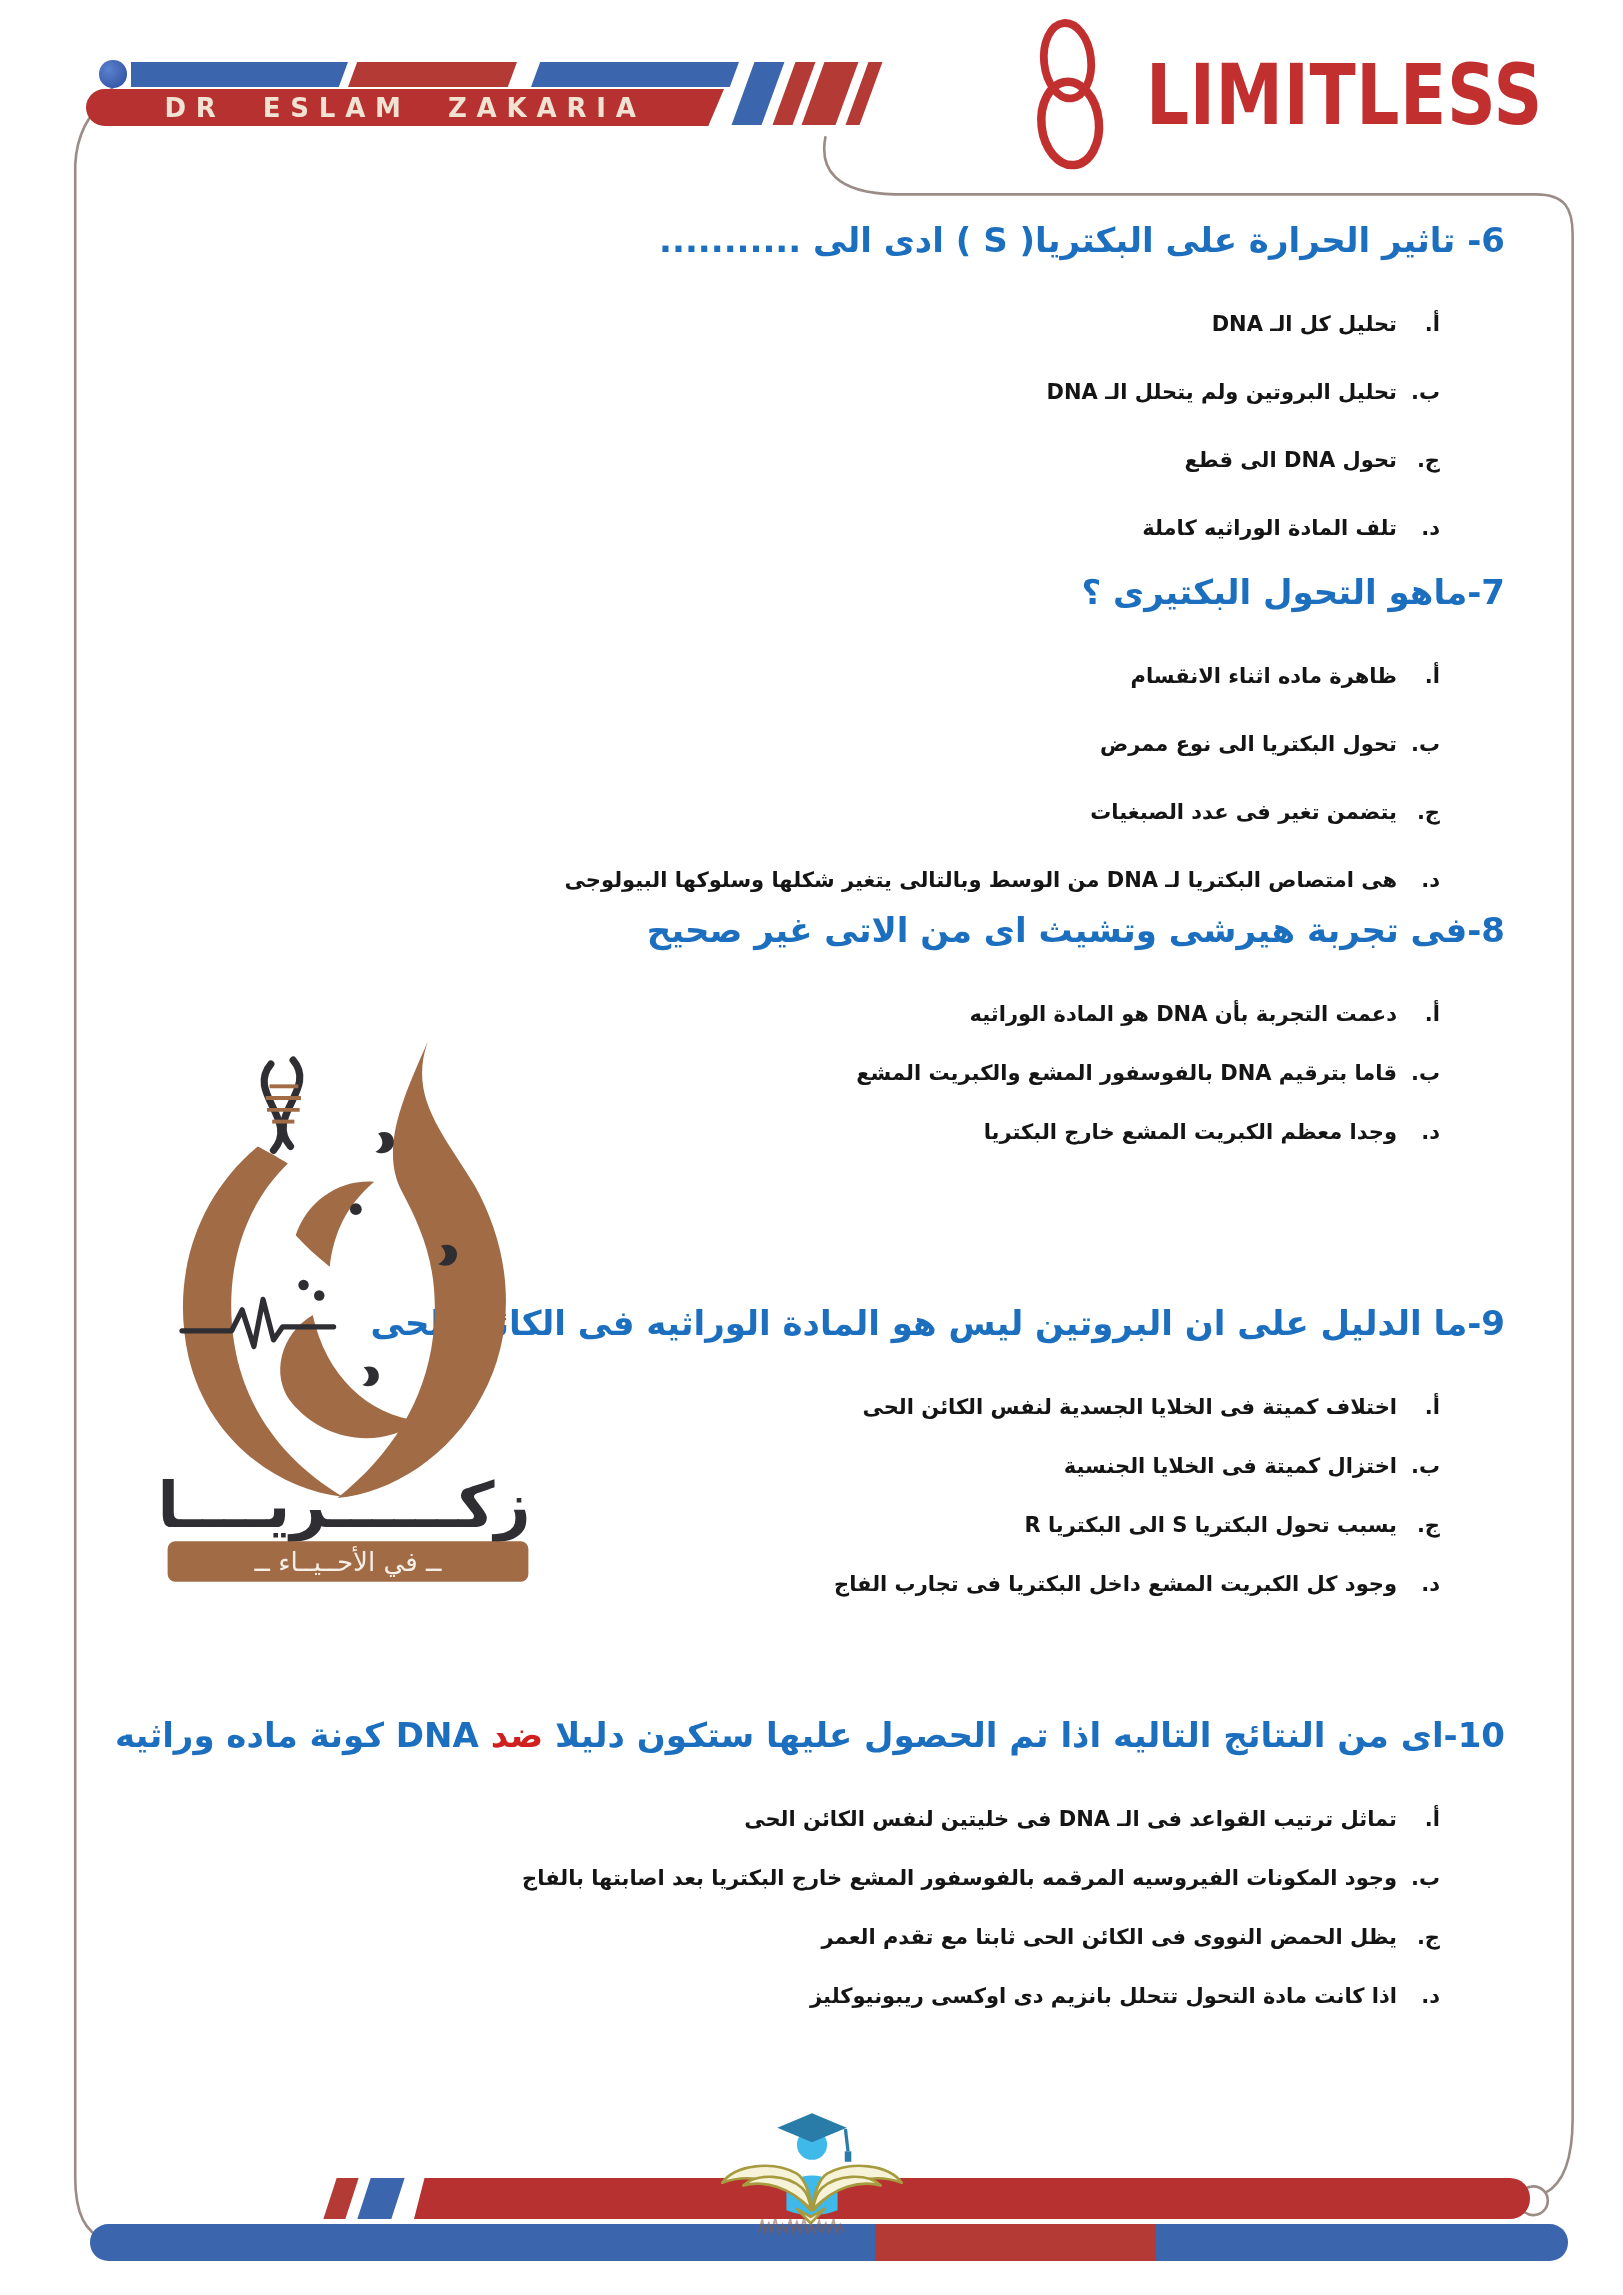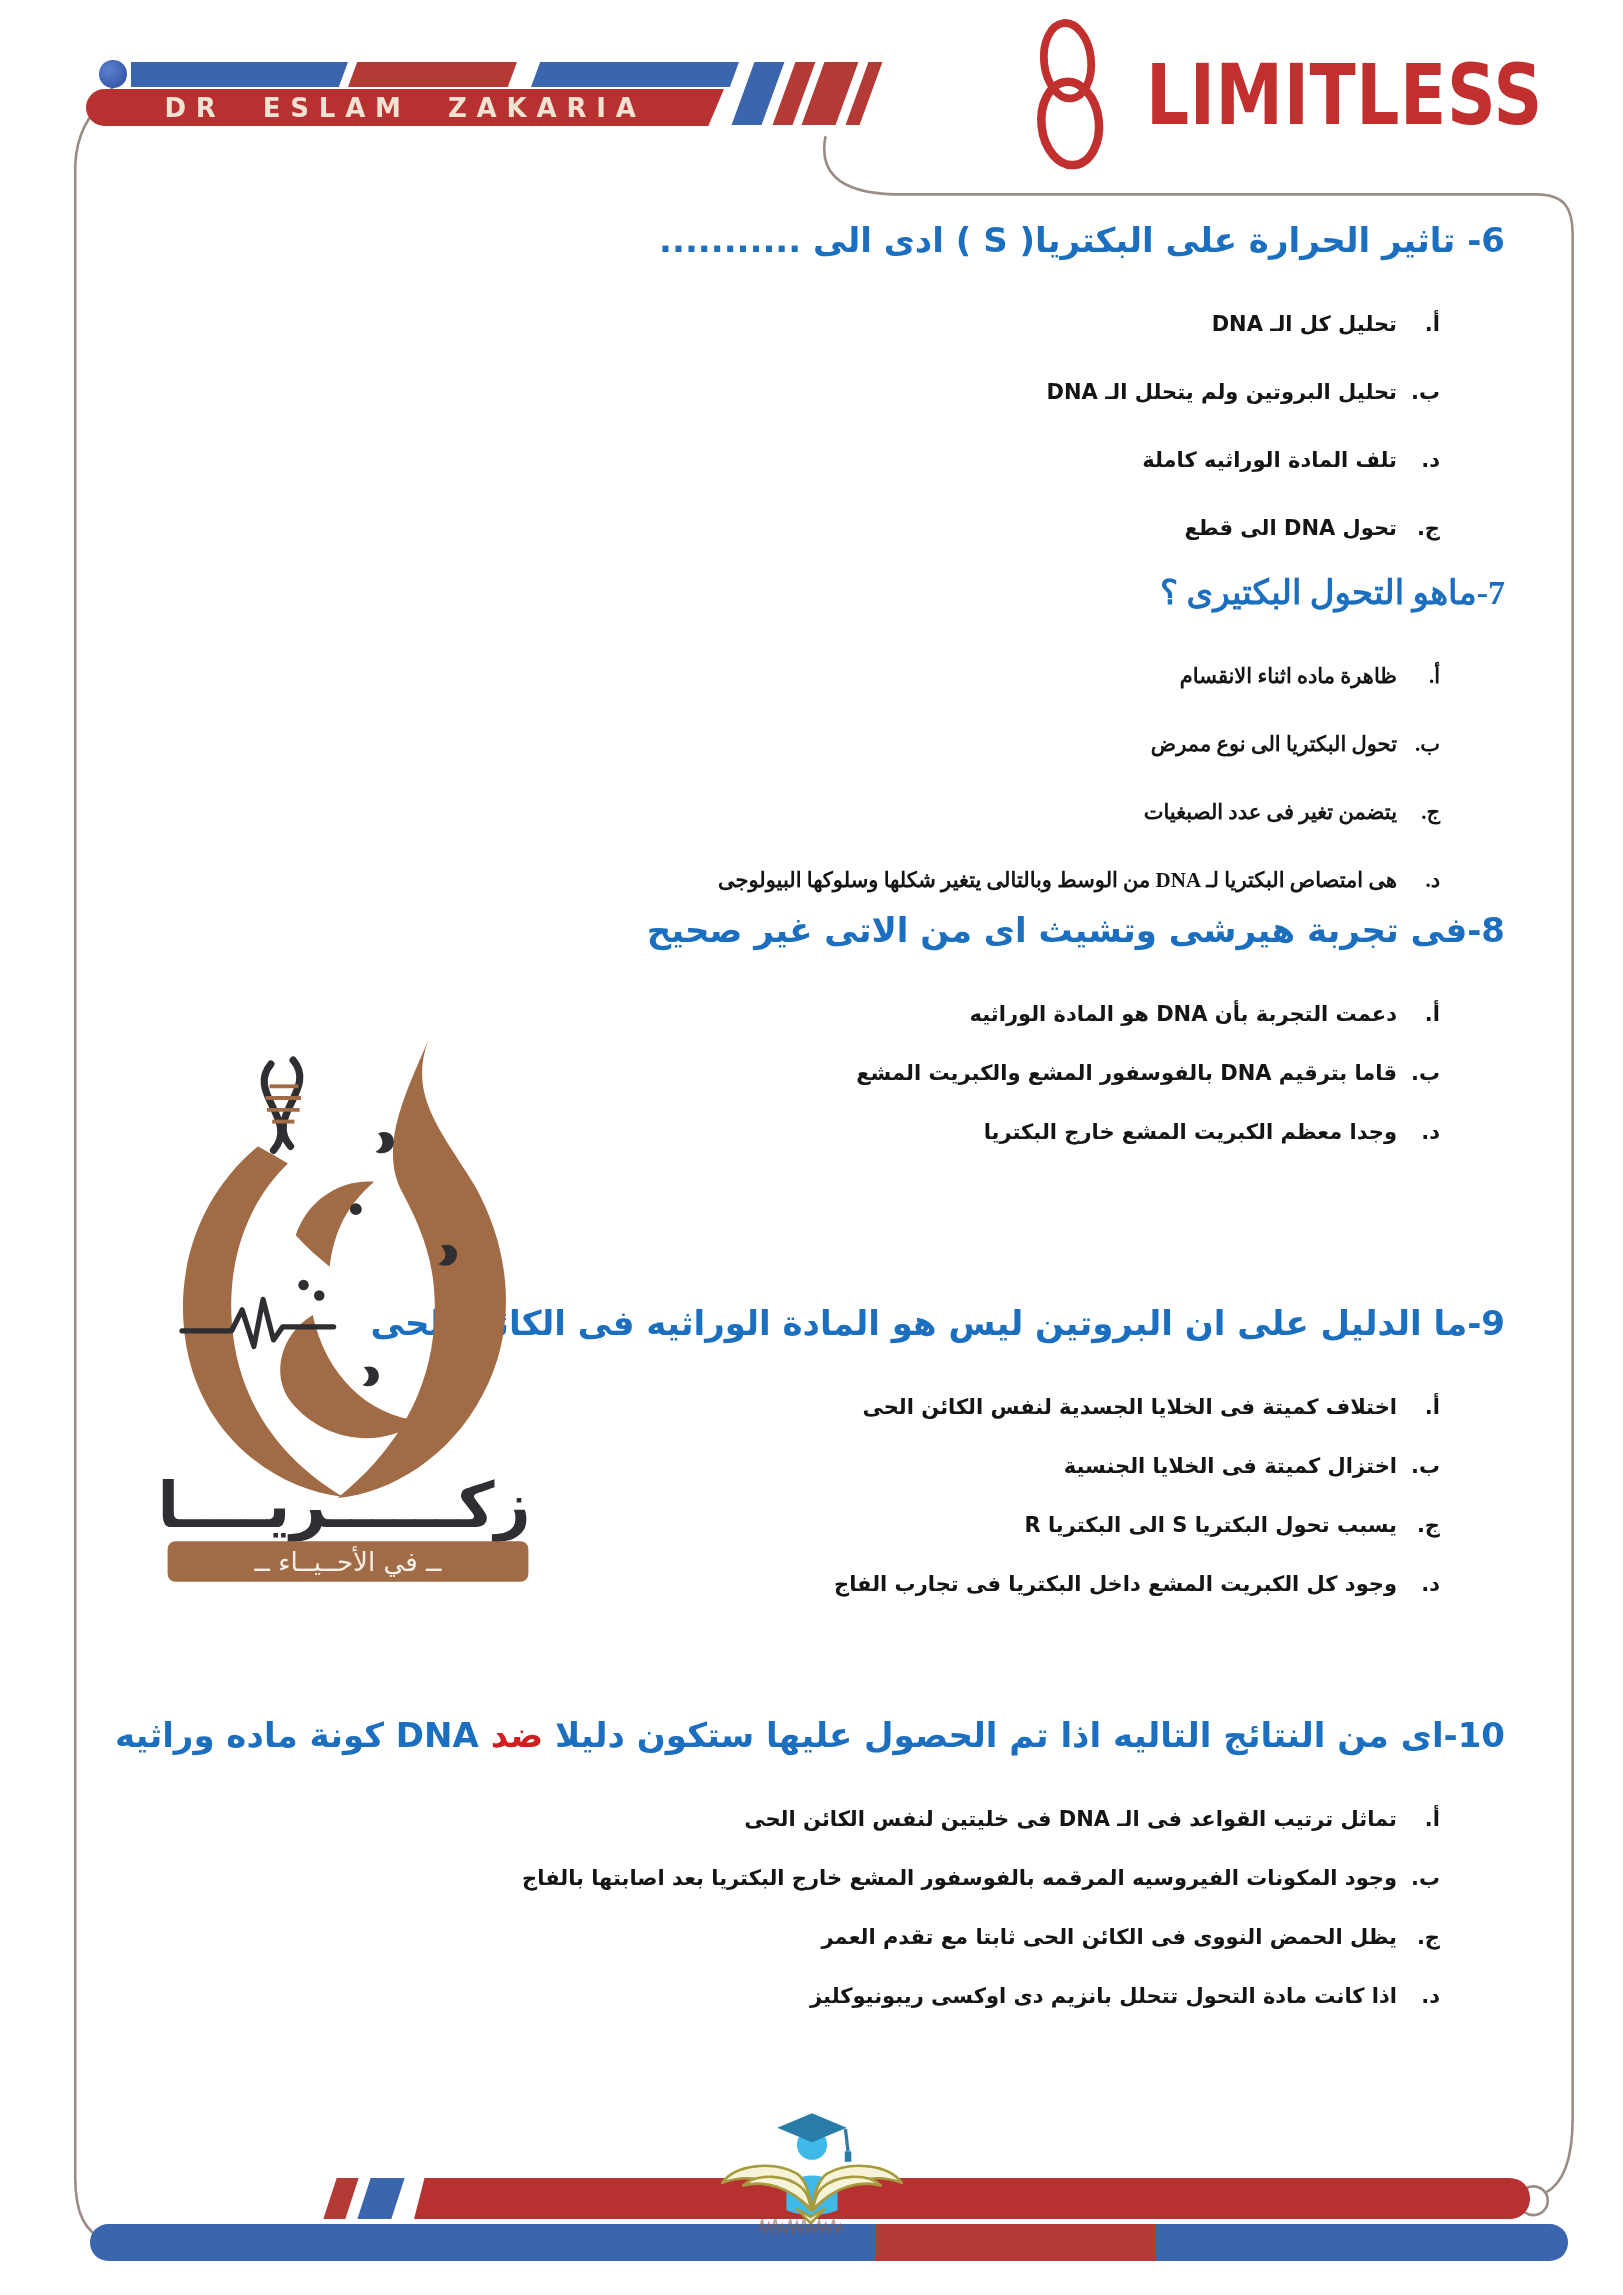--- a/index.html
+++ b/index.html
@@ -85,26 +85,26 @@
   </svg>
 
   <div class="brand-text">LIMITLESS</div>
 </div>
 
 <section class="question sp-lg" style="top:216px;">
   <h2 class="q-title">6- تاثير الحرارة على البكتريا( S ) ادى الى ...........</h2>
   <div class="options">
     <div class="option"><span class="opt-label">أ.</span><span class="opt-text">تحليل كل الـ DNA</span></div>
     <div class="option"><span class="opt-label">ب.</span><span class="opt-text">تحليل البروتين ولم يتحلل الـ DNA</span></div>
+    <div class="option"><span class="opt-label">ج.</span><span class="opt-text">تحول DNA الى قطع</span></div>
     <div class="option"><span class="opt-label">د.</span><span class="opt-text">تلف المادة الوراثيه كاملة</span></div>
-    <div class="option"><span class="opt-label">ج.</span><span class="opt-text">تحول DNA الى قطع</span></div>
-  </div>
-</section>
-
-<section class="question sp-lg" style="top:568px;font-family:Liberation Serif, serif;">
+  </div>
+</section>
+
+<section class="question sp-lg" style="top:568px;">
   <h2 class="q-title">7-ماهو التحول البكتيرى ؟</h2>
   <div class="options">
     <div class="option"><span class="opt-label">أ.</span><span class="opt-text">ظاهرة ماده اثناء الانقسام</span></div>
     <div class="option"><span class="opt-label">ب.</span><span class="opt-text">تحول البكتريا الى نوع ممرض</span></div>
     <div class="option"><span class="opt-label">ج.</span><span class="opt-text">يتضمن تغير فى عدد الصبغيات</span></div>
     <div class="option"><span class="opt-label">د.</span><span class="opt-text">هى امتصاص البكتريا لـ DNA من الوسط وبالتالى يتغير شكلها وسلوكها البيولوجى</span></div>
   </div>
 </section>
 
 <section class="question sp-sm" style="top:906px;">

